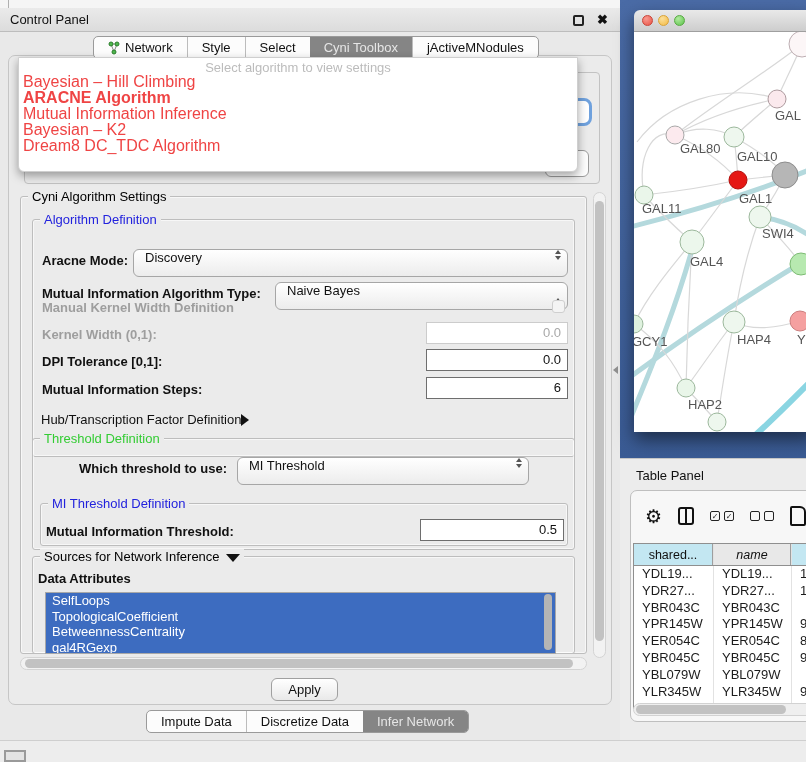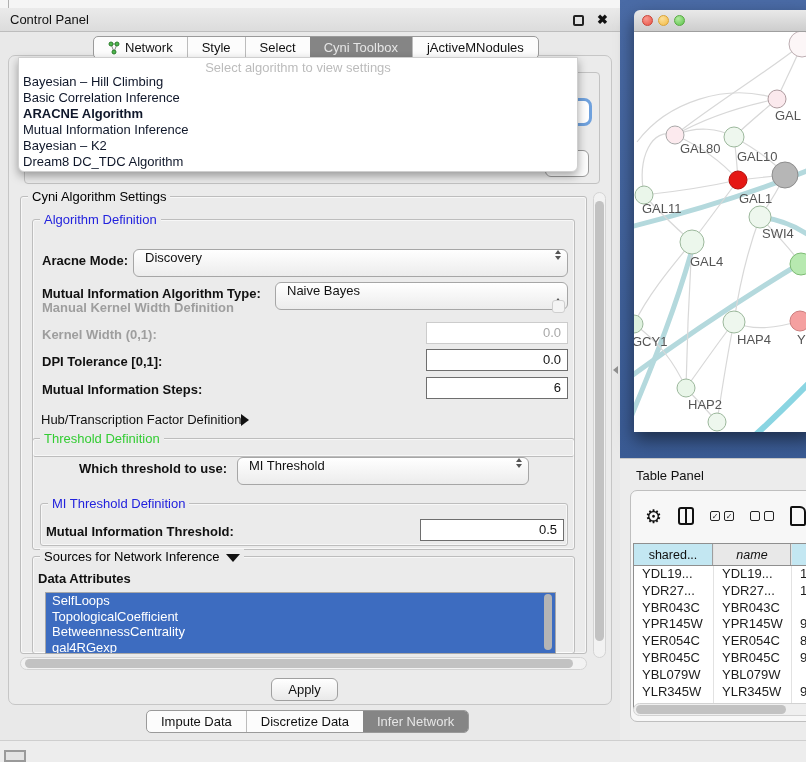--- a/index.html
+++ b/index.html
@@ -35,21 +35,21 @@
   
   .frag-groupbox { left:24px; top:72px; width:576px; height:112px; border:1px solid #c2c2c2; border-radius:4px; }
   .frag-combo-blue { left:566px; top:98px; width:26px; height:28px; border:3px solid #6fa1dd; border-radius:8px; background:#fff; }
   .frag-combo-gray { left:545px; top:150px; width:44px; height:27px; border:1px solid #9a9a9a; border-radius:6px; background:#fdfdfd; }
 
   
   .algo-popup { left:18px; top:57px; width:560px; height:115px; background:#fff;
      border:1px solid #cfcfcf; border-radius:0 0 6px 6px;
      box-shadow:0 4px 10px rgba(0,0,0,0.35); z-index:20; }
   .popup-placeholder { text-align:center; color:#bcbcbc; font-size:13px; padding-top:2px; height:16px; }
-  .popup-item { font-size:13px; color:#0f172a; height:16px; line-height:16px; padding-left:4px; }
+  .popup-item { font-size:16px; color:#ef4444; height:16px; line-height:16px; padding-left:4px; }
   .popup-item.bold { font-weight:bold; }
 
   
   .groupbox { position:absolute; border:1px solid #bdbdbd; border-radius:3px;
      box-shadow:inset 0 0 0 1px rgba(255,255,255,0.6); }
   .gb-label { position:absolute; top:-8px; left:7px; background:#ebebeb; padding:0 4px;
      font-size:13px; white-space:nowrap; }
   .lbl-blue { color:#2222dd; }
   .lbl-green { color:#33cc33; }
 
@@ -174,21 +174,20 @@
         </div>
       <div class="seg">
           <span>jActiveMNodules</span>
         </div>
     </div>
   </div>
 
   <div class="abs algo-popup">
     <div class="popup-placeholder">Select algorithm to view settings</div>
     <div class="popup-item">Bayesian – Hill Climbing</div>
-    <div class="popup-item">Basic Correlation Inference</div>
     <div class="popup-item bold">ARACNE Algorithm</div>
     <div class="popup-item">Mutual Information Inference</div>
     <div class="popup-item">Bayesian – K2</div>
     <div class="popup-item">Dream8 DC_TDC Algorithm</div>
   </div>
 
   <div class="groupbox" style="left:20px; top:196px; width:567px; height:458px;">
     <span class="gb-label">Cyni Algorithm Settings</span>
   </div>
 

